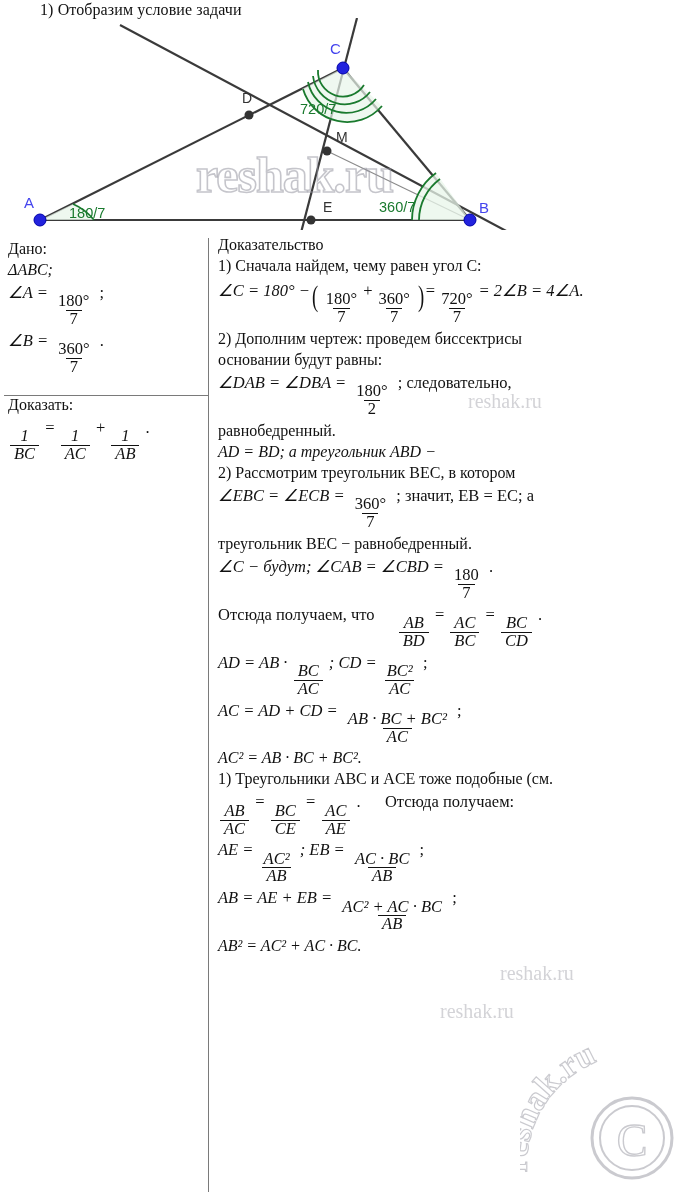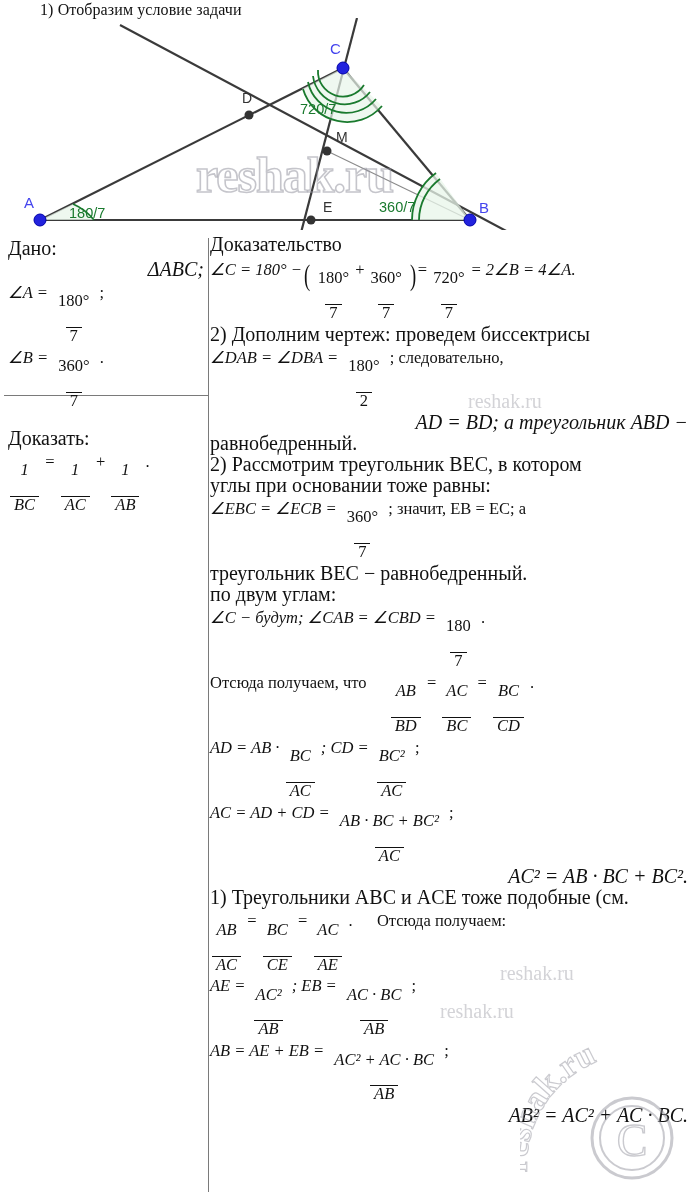--- a/index.html
+++ b/index.html
@@ -30,29 +30,29 @@
   .divider-v {
     position:absolute; left:208px; top:6px; width:1px; height:954px;
     background:#7a7a7a;
   }
   .divider-h {
     position:absolute; left:4px; top:163px; width:204px; height:1px;
     background:#7a7a7a;
   }
 
   .given { position:absolute; left:8px; top:6px; width:196px; }
-  .proof { position:absolute; left:210px; top:2px; width:478px; }
-
-  .line { font-size:20px; line-height:21px; white-space:nowrap; }
-  .it { font-style:italic;text-align:right; }
+  .proof { position:absolute; left:218px; top:2px; width:478px; }
+
+  .line { font-size:16px; line-height:21px; white-space:nowrap; }
+  .it { font-style:italic; }
 
   
   .frac {
     display:inline-flex; flex-direction:column; align-items:center;
-    vertical-align:-0.50em; margin:0 2px; line-height:1.02;gap:17px;
+    vertical-align:-0.50em; margin:0 2px; line-height:1.02;
   }
   .frac > .num { padding:0 4px; }
   .frac > .den { padding:0 4px; border-top:1.3px solid #111; }
 
   .eq { display:block; margin:3px 0 2px 0; font-size:16.5px; }
 
   .paren {
     display:inline-block; font-size:30px; vertical-align:-0.33em;
     transform:scaleX(0.62); font-family:"Liberation Serif", serif;
   }
@@ -191,63 +191,63 @@
         <span class="num">1</span>
         <span class="den">AB</span>
       </span>
       <span>.</span>
     </div>
   </div>
 
   <div class="proof">
 
     <div class="line">Доказательство</div>
+    <div class="line">1) Сначала найдем, чему равен угол C:</div>
 
     <div class="eq">
       <span class="it">∠C = 180° −</span><span class="paren">(</span><span class="frac">
         <span class="num">180°</span>
         <span class="den">7</span>
       </span><span>+</span><span class="frac">
         <span class="num">360°</span>
         <span class="den">7</span>
       </span><span class="paren">)</span><span>=</span><span class="frac">
         <span class="num">720°</span>
         <span class="den">7</span>
       </span><span class="it">= 2∠B = 4∠A.</span>
     </div>
 
     <div class="line">2) Дополним чертеж: проведем биссектрисы</div>
+    <div class="line">основании будут равны:</div>
 
     <div class="eq">
       <span class="it">∠DAB = ∠DBA =</span>
       <span class="frac">
         <span class="num">180°</span>
         <span class="den">2</span>
       </span>
       <span>;  следовательно,</span>
     </div>
 
+    <div class="line">равнобедренный.</div>
     <div class="line it">AD = BD;  а треугольник  ABD −</div>
-    <div class="line">равнобедренный.</div>
 
     <div class="line">2) Рассмотрим треугольник BEC, в котором</div>
-    <div class="line">углы при основании тоже равны:</div>
 
     <div class="eq">
       <span class="it">∠EBC = ∠ECB =</span>
       <span class="frac">
         <span class="num">360°</span>
         <span class="den">7</span>
       </span>
       <span>;  значит, EB = EC; а</span>
     </div>
 
     <div class="line">треугольник BEC − равнобедренный.</div>
 
-    <div class="line">по двум углам:</div>
 
     <div class="eq">
       <span class="it">∠C − будут;  ∠CAB = ∠CBD =</span>
       <span class="frac">
         <span class="num">180</span>
         <span class="den">7</span>
       </span>
       <span>.</span>
     </div>
 

